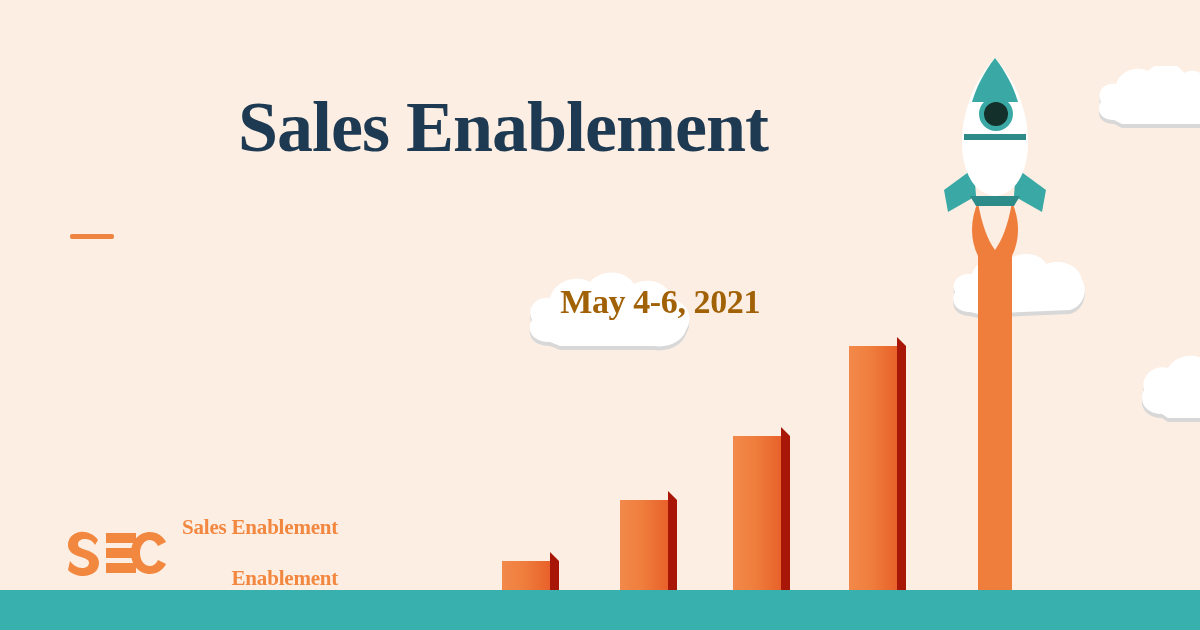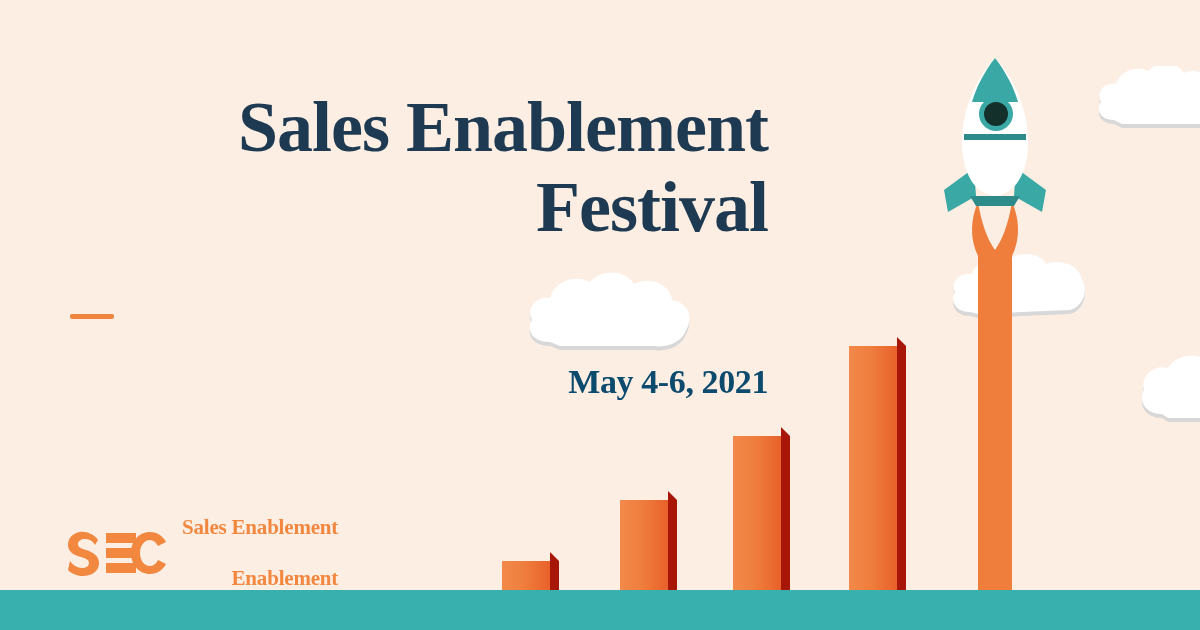--- a/index.html
+++ b/index.html
@@ -101,22 +101,22 @@
     letter-spacing: -1px;
   }
   .divider {
     width: 44px;
     height: 5px;
     background: #ef8340;
     border-radius: 2px;
     margin: 66px 0 44px 2px;
   }
   .date {
-    margin: 0;
-    color: #0c4a6e;
+    margin: 8px;
+    color: #a16207;
     font-size: 34px;
     font-weight: 700;
     letter-spacing: -0.4px;
   }
 
   
   .logo {
     position: absolute;
     left: 68px;
     top: 489px;
@@ -219,21 +219,20 @@
       <circle cx="66" cy="64" r="17" fill="#3aa9a5"></circle>
       <circle cx="66" cy="64" r="12" fill="#14302a"></circle>
     </svg>
   </div>
 
   <div class="ground"></div>
 
   <div class="text-block">
     <h1 class="headline">
       <span>Sales Enablement</span><br>
-      <span>Festival</span>
     </h1>
     <div class="divider"></div>
     <p class="date">May 4-6, 2021</p>
   </div>
 
   <div class="logo">
     <svg class="logo-mark" width="98" height="46" viewBox="0 0 98 46">
 
       <path d="M30 10 C26 4 18 1 12 2 C5 3 0 8 0 15 C0 22 6 25 13 27 C19 29 21 30 21 33 C21 36 18 38 14 38 C9 38 5 35 2 31 L0 40 C4 44 10 46 15 46 C24 46 31 41 31 33 C31 26 25 22 18 20 C12 18 10 17 10 14 C10 11 13 9 17 9 C21 9 25 11 27 15 Z" fill="#f2873f"></path>
 

